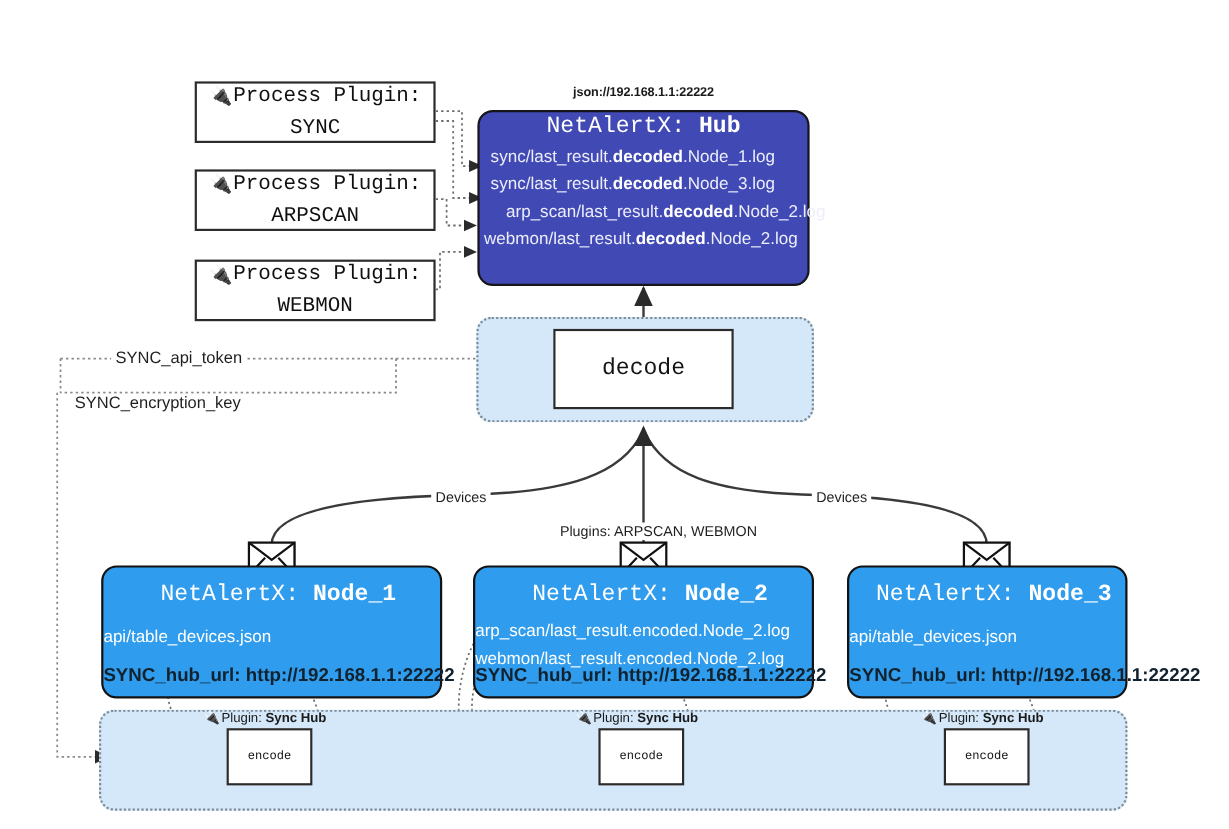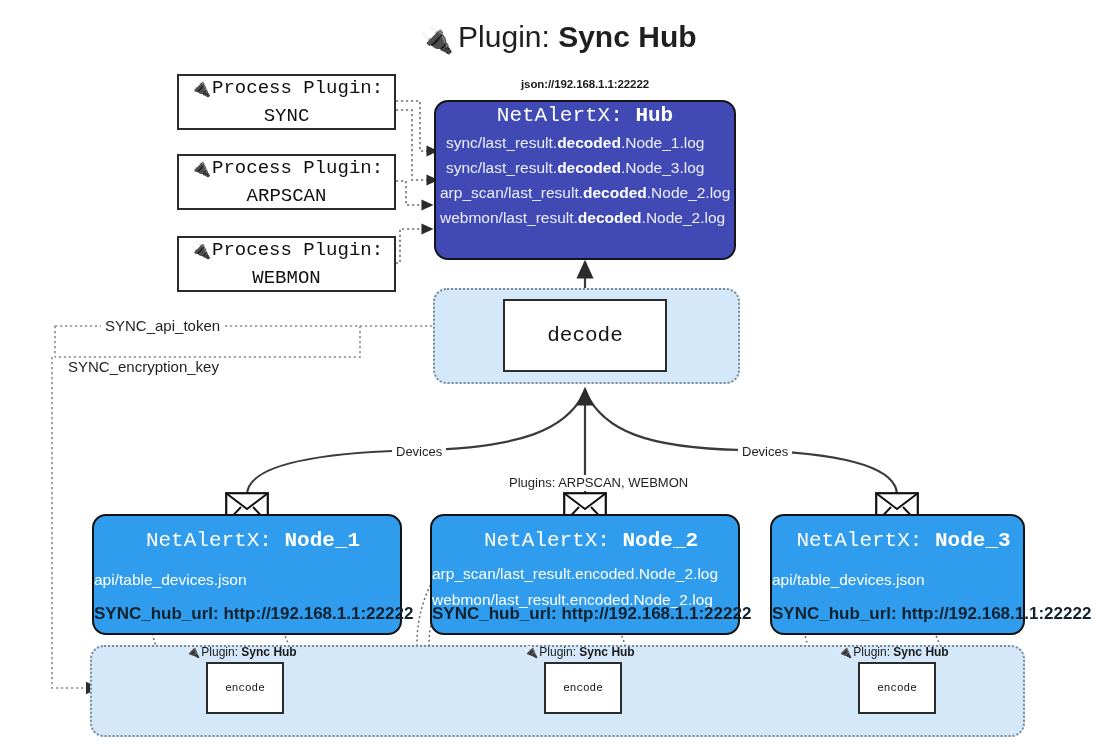--- a/index.html
+++ b/index.html
@@ -130,23 +130,20 @@
 
       <path d="M444,566 C420,590 412,640 420,665 C440,690 500,695 533,688" marker-end="url(#ahs)"></path>
       <path d="M447,592 C426,618 424,655 438,672"></path>
       <path d="M614,688 C636,678 632,640 600,600 C592,578 588,545 586,525"></path>
 
       <path d="M824,566 C795,598 792,660 847,688" marker-end="url(#ahs)"></path>
       <path d="M929,688 C951,678 947,640 913,600 C906,578 900,545 897,525"></path>
     </g>
   </svg>
 
-  <div class="page-title">
-    <span class="plug">🔌</span><span>Plugin: </span><b>Sync Hub</b>
-  </div>
 
   <div class="proc-box" style="left:177px;top:74px;width:219px;height:56px;">
     <div class="l1"><span class="plug">🔌</span><span>Process Plugin:</span></div>
     <div class="l2">SYNC</div>
   </div>
 
   <div class="proc-box" style="left:177px;top:154px;width:219px;height:56px;">
     <div class="l1"><span class="plug">🔌</span><span>Process Plugin:</span></div>
     <div class="l2">ARPSCAN</div>
   </div>
@@ -155,21 +152,21 @@
     <div class="l1"><span class="plug">🔌</span><span>Process Plugin:</span></div>
     <div class="l2">WEBMON</div>
   </div>
 
   <div class="hub-url" style="left:455px;top:78px;width:260px;">json://192.168.1.1:22222</div>
 
   <div class="hub" style="left:434px;top:100px;width:302px;height:160px;">
     <div class="hub-title"><span>NetAlertX: </span><b>Hub</b></div>
     <div class="logline"><span>sync/last_result.</span><b>decoded</b><span>.Node_1.log</span></div>
     <div class="logline"><span>sync/last_result.</span><b>decoded</b><span>.Node_3.log</span></div>
-    <div class="logline" style="padding-left:4px;"><span>arp_scan/last_result.</span><b>decoded</b><span>.Node_2.log</span></div>
+    <div class="logline" style="padding-left:4px;margin-left:20px;"><span>arp_scan/last_result.</span><b>decoded</b><span>.Node_2.log</span></div>
     <div class="logline" style="padding-left:4px;"><span>webmon/last_result.</span><b>decoded</b><span>.Node_2.log</span></div>
   </div>
 
   <div class="band" style="left:433px;top:288px;width:307px;height:96px;"></div>
   <div class="white-box decode-box" style="left:503px;top:299px;width:164px;height:73px;">decode</div>
 
   <div class="tok-label" style="left:101px;top:317px;">SYNC_api_token</div>
   <div class="tok-label" style="left:64px;top:358px;">SYNC_encryption_key</div>
 
   <div class="edge-label" style="left:392px;top:444px;">Devices</div>

